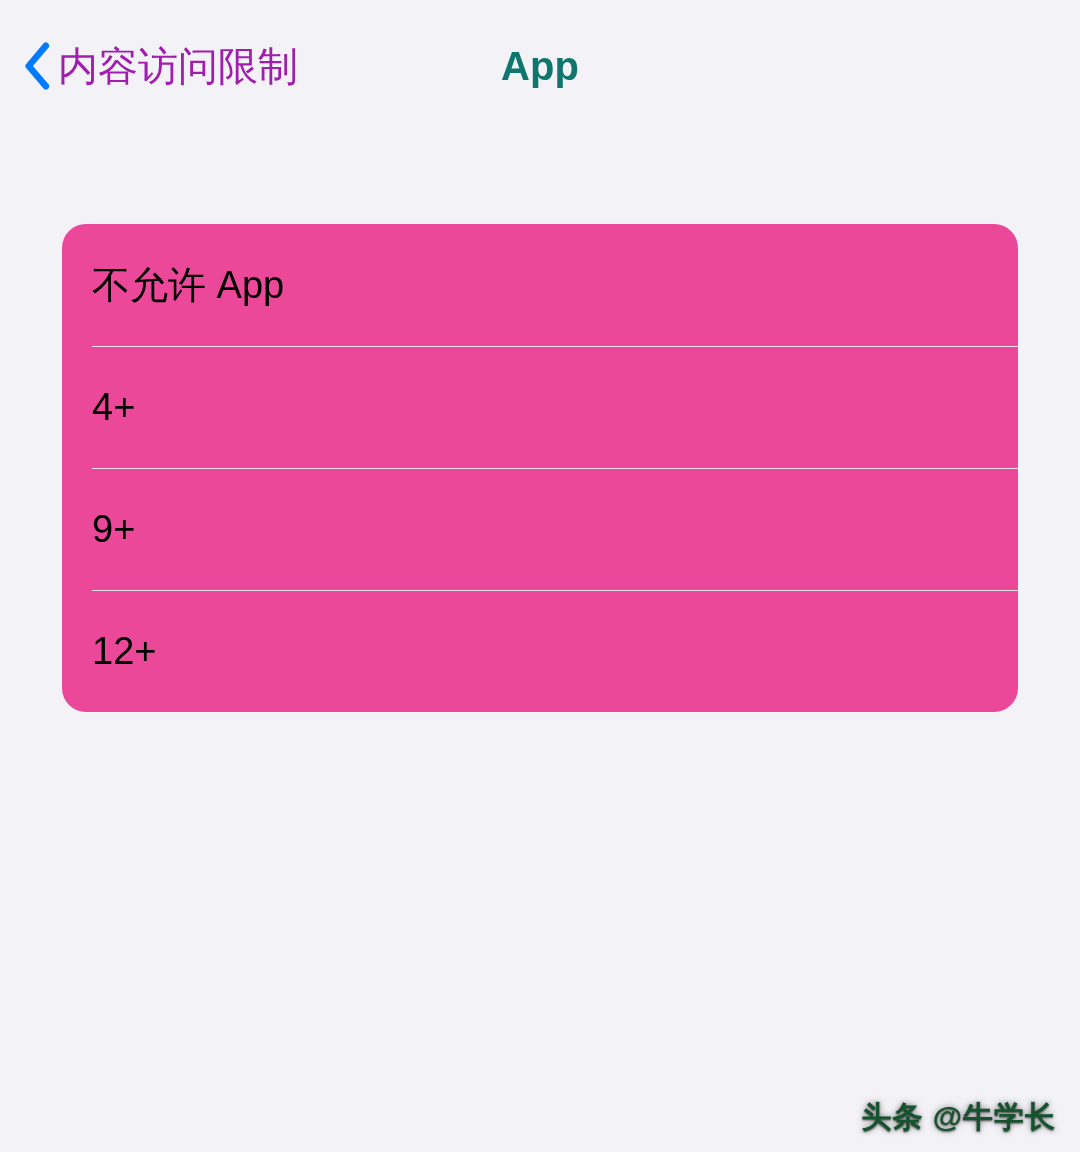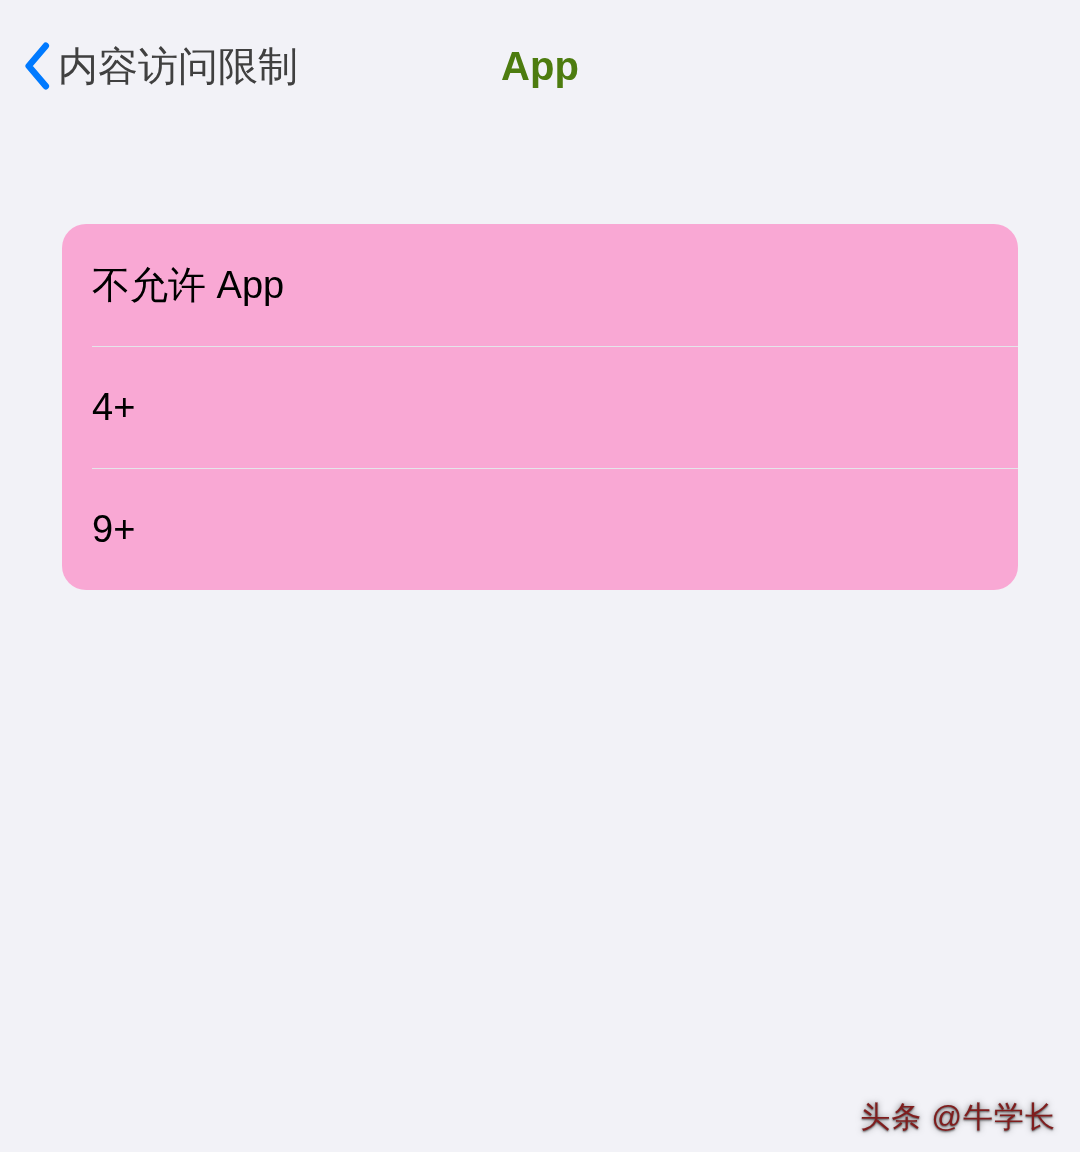--- a/index.html
+++ b/index.html
@@ -15,42 +15,42 @@
       display: flex;
       align-items: center;
       height: 132px;
       position: relative;
       padding: 0 24px;
     }
     .back {
       display: flex;
       align-items: center;
       gap: 6px;
-      color: #404040;
+      color: #a21caf;
       font-size: 40px;
       font-weight: 400;
       cursor: pointer;
       z-index: 2;
     }
     .back svg { display: block; }
     .title-wrap {
       position: absolute;
       left: 0;
       right: 0;
       text-align: center;
       pointer-events: none;
     }
     .title {
       font-size: 40px;
       font-weight: 600;
-      color: #4d7c0f;
+      color: #0f766e;
     }
     .group {
       margin: 92px 62px 0 62px;
-      background: #f9a8d4;
+      background: #ec4899;
       border-radius: 24px;
       overflow: hidden;
     }
     .row {
       display: flex;
       align-items: center;
       justify-content: space-between;
       padding: 0 30px;
       height: 122px;
       cursor: pointer;
@@ -69,23 +69,23 @@
     .check {
       color: #007aff;
       display: flex;
       align-items: center;
     }
     .check svg { display: block; }
     .watermark {
       position: absolute;
       right: 24px;
       bottom: 14px;
-      color: #7f1d1d;
+      color: #14532d;
       font-size: 30px;
-      font-weight: 400;
+      font-weight: 700;
       text-shadow: 0 0 6px rgba(0,0,0,.5), 0 1px 2px rgba(0,0,0,.6);
       letter-spacing: 1px;
     }
   </style>
 </head>
 <body>
 
 <div class="nav">
   <div class="back">
     <span>
@@ -103,15 +103,18 @@
 <div class="group">
   <div class="row">
     <span class="label">不允许 App</span>
   </div>
   <div class="row">
     <span class="label">4+</span>
   </div>
   <div class="row">
     <span class="label">9+</span>
   </div>
+  <div class="row">
+    <span class="label">12+</span>
+  </div>
 </div>
 
 <div class="watermark">头条 @牛学长</div>
 
 </body></html>

